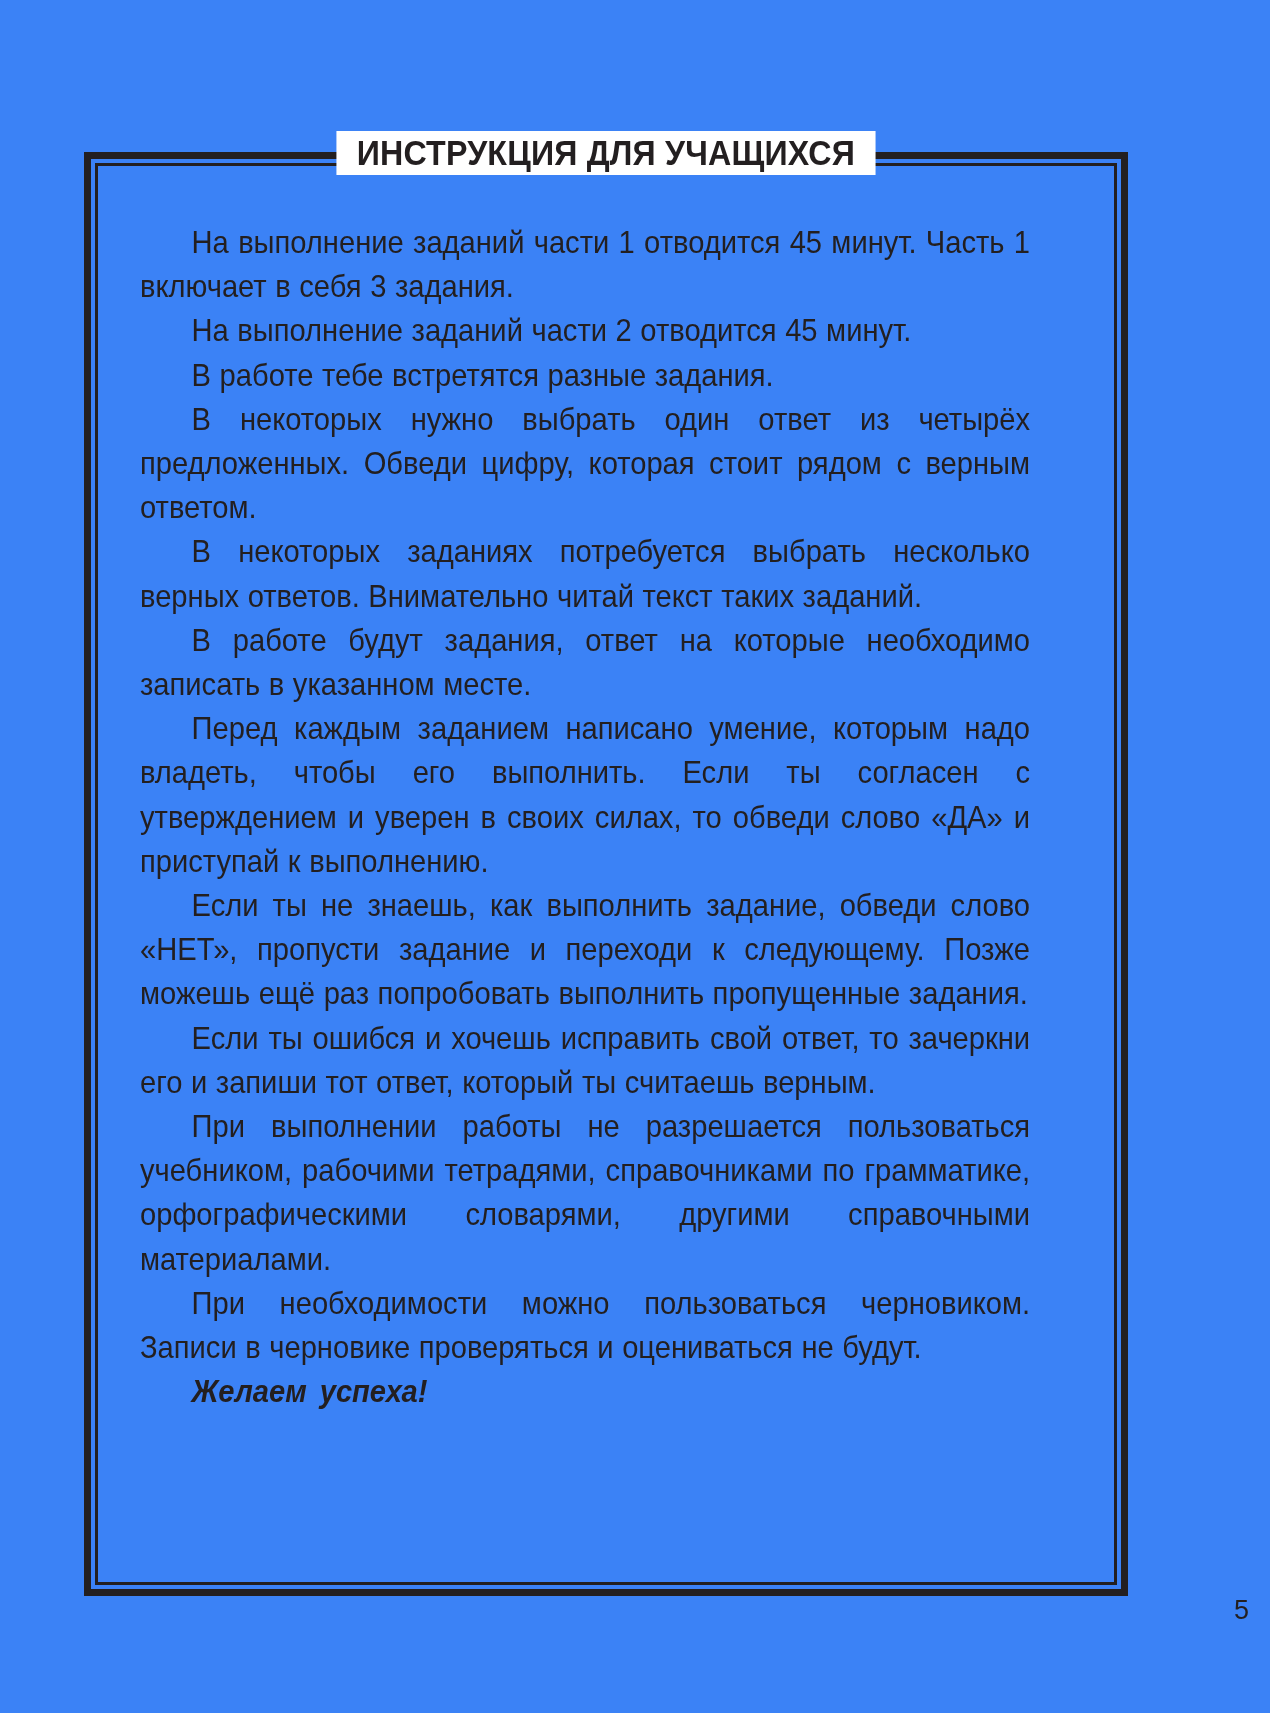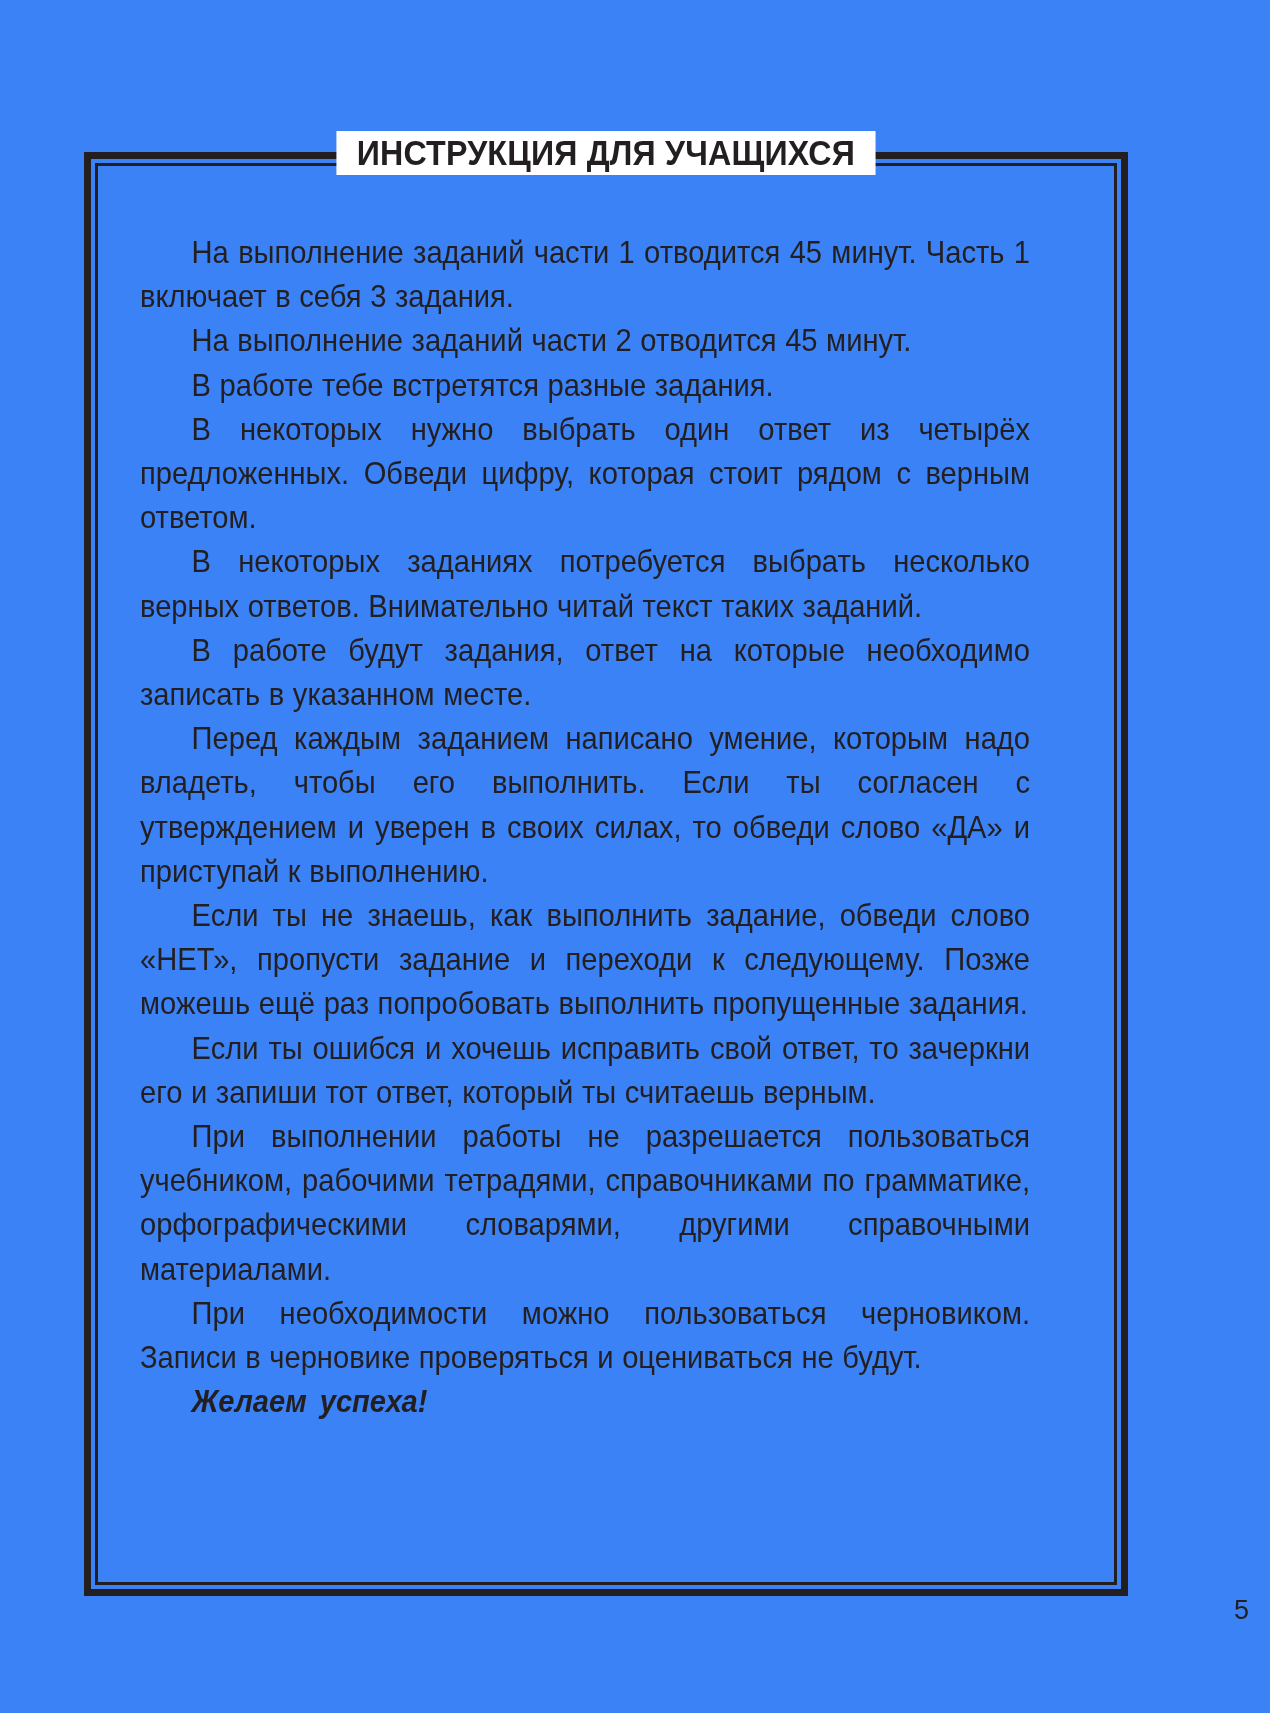--- a/index.html
+++ b/index.html
@@ -73,21 +73,21 @@
     line-height: 44px;
     color: #231f20;
     white-space: nowrap;
     transform: scaleX(0.92);
   }
 
   
   .content {
     position: absolute;
     left: 56px;
-    top: 78px;
+    top: 68px;
     width: 932px;
   }
 
   .para {
     margin: 0;
     font-family: "Liberation Sans", sans-serif;
     font-size: 30.5px;
     line-height: 44.2px;
     color: #231f20;
     text-align: justify;

